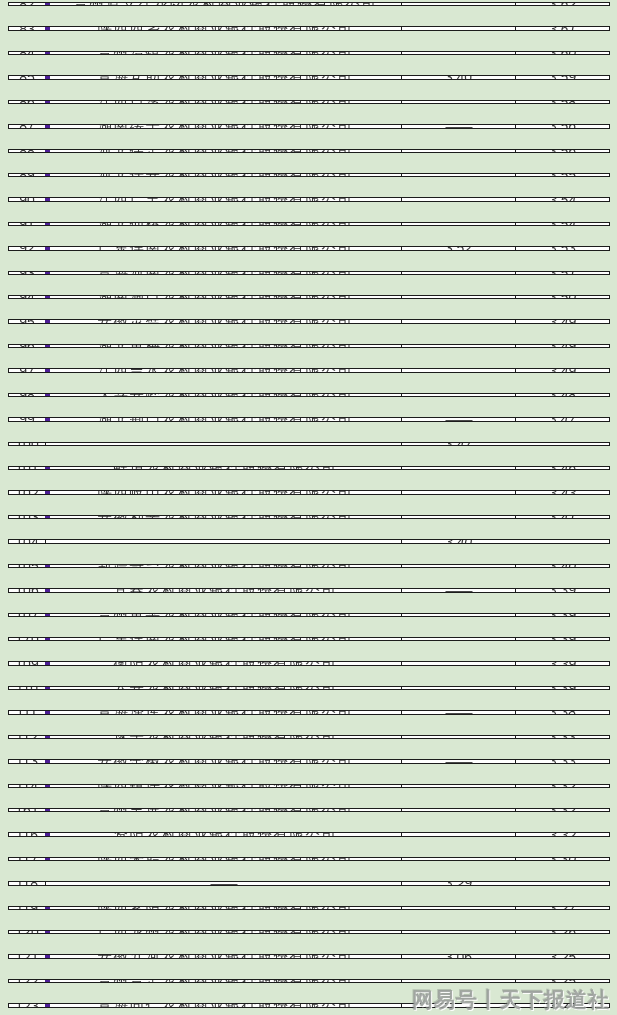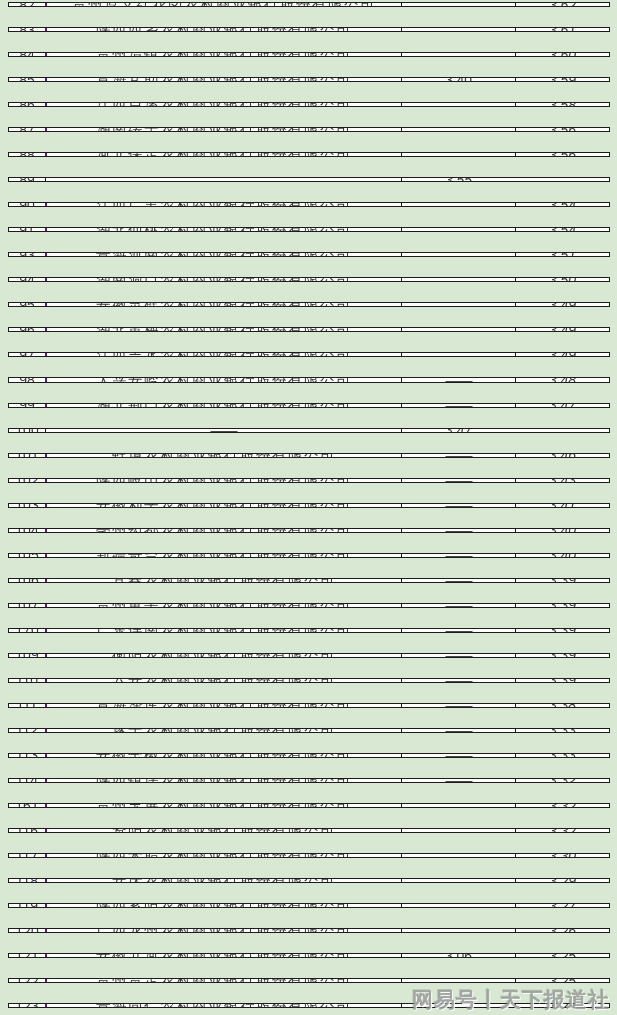--- a/index.html
+++ b/index.html
@@ -38,21 +38,21 @@
     align-items: center;
     justify-content: center;
     color: #3a3a3a;
     font-size: 14px;
     box-sizing: border-box;
     overflow: hidden;
     white-space: nowrap;
     line-height: 1;
   }
   .cell.name {
-    border-left: 2px solid #4c1d95;
+    border-left: 5px solid #4c1d95;
     font-size: 14.5px;
     letter-spacing: 1.5px;
   }
   .cell.v1 {
     border-left: 1px solid #1c1c1c;
   }
   .cell.v2 {
     border-left: 1px solid #1c1c1c;
     font-style: italic;
   }
@@ -172,20 +172,23 @@
         <span class="dash">——</span>
       </div>
       <div class="cell v2">
         <span>3.56</span>
       </div>
     </div>
     <div class="row">
       <div class="cell rank">
         <span>89</span>
       </div>
+      <div class="cell name">
+        <span>河北迁安农村商业银行股份有限公司</span>
+      </div>
       <div class="cell v1">
         <span class="dash">——</span>
       </div>
       <div class="cell v2">
         <span>3.55</span>
       </div>
     </div>
     <div class="row">
       <div class="cell rank">
         <span>90</span>
@@ -209,20 +212,34 @@
       </div>
       <div class="cell v1">
         <span class="dash">——</span>
       </div>
       <div class="cell v2">
         <span>3.54</span>
       </div>
     </div>
     <div class="row">
       <div class="cell rank">
+        <span>92</span>
+      </div>
+      <div class="cell name">
+        <span>广东连南农村商业银行股份有限公司</span>
+      </div>
+      <div class="cell v1">
+        <span>3.52</span>
+      </div>
+      <div class="cell v2">
+        <span>3.53</span>
+      </div>
+    </div>
+    <div class="row">
+      <div class="cell rank">
         <span>93</span>
       </div>
       <div class="cell name">
         <span>青海河南农村商业银行股份有限公司</span>
       </div>
       <div class="cell v1">
         <span class="dash">——</span>
       </div>
       <div class="cell v2">
         <span>3.51</span>
@@ -362,23 +379,20 @@
         <span class="dash">——</span>
       </div>
       <div class="cell v2">
         <span>3.41</span>
       </div>
     </div>
     <div class="row">
       <div class="cell rank">
         <span>104</span>
       </div>
-      <div class="cell name">
-        <span>亳州药都农村商业银行股份有限公司</span>
-      </div>
       <div class="cell v1">
         <span class="dash">——</span>
       </div>
       <div class="cell v2">
         <span>3.40</span>
       </div>
     </div>
     <div class="row">
       <div class="cell rank">
         <span>105</span>
@@ -557,23 +571,20 @@
       <div class="cell v1">
         <span class="dash">——</span>
       </div>
       <div class="cell v2">
         <span>3.30</span>
       </div>
     </div>
     <div class="row">
       <div class="cell rank">
         <span>118</span>
-      </div>
-      <div class="cell name">
-        <span>安庆农村商业银行股份有限公司</span>
       </div>
       <div class="cell v1">
         <span class="dash">——</span>
       </div>
       <div class="cell v2">
         <span>3.29</span>
       </div>
     </div>
     <div class="row">
       <div class="cell rank">

